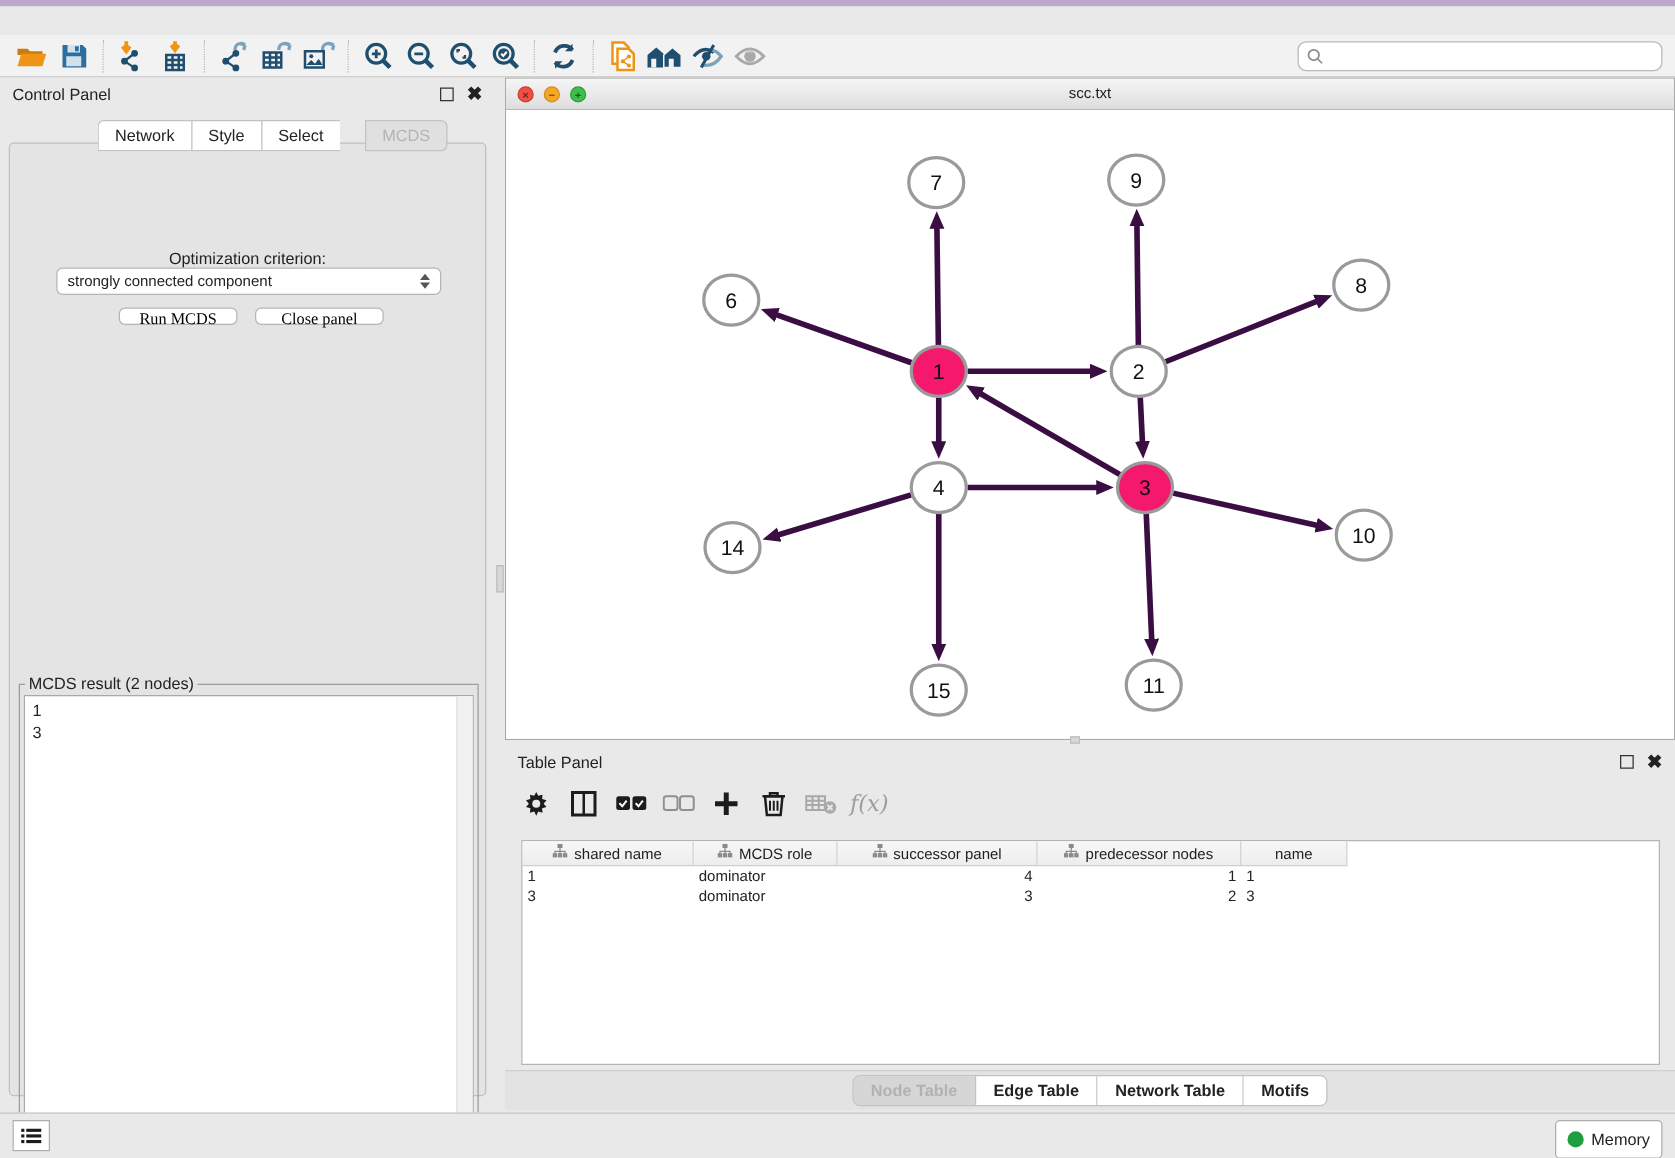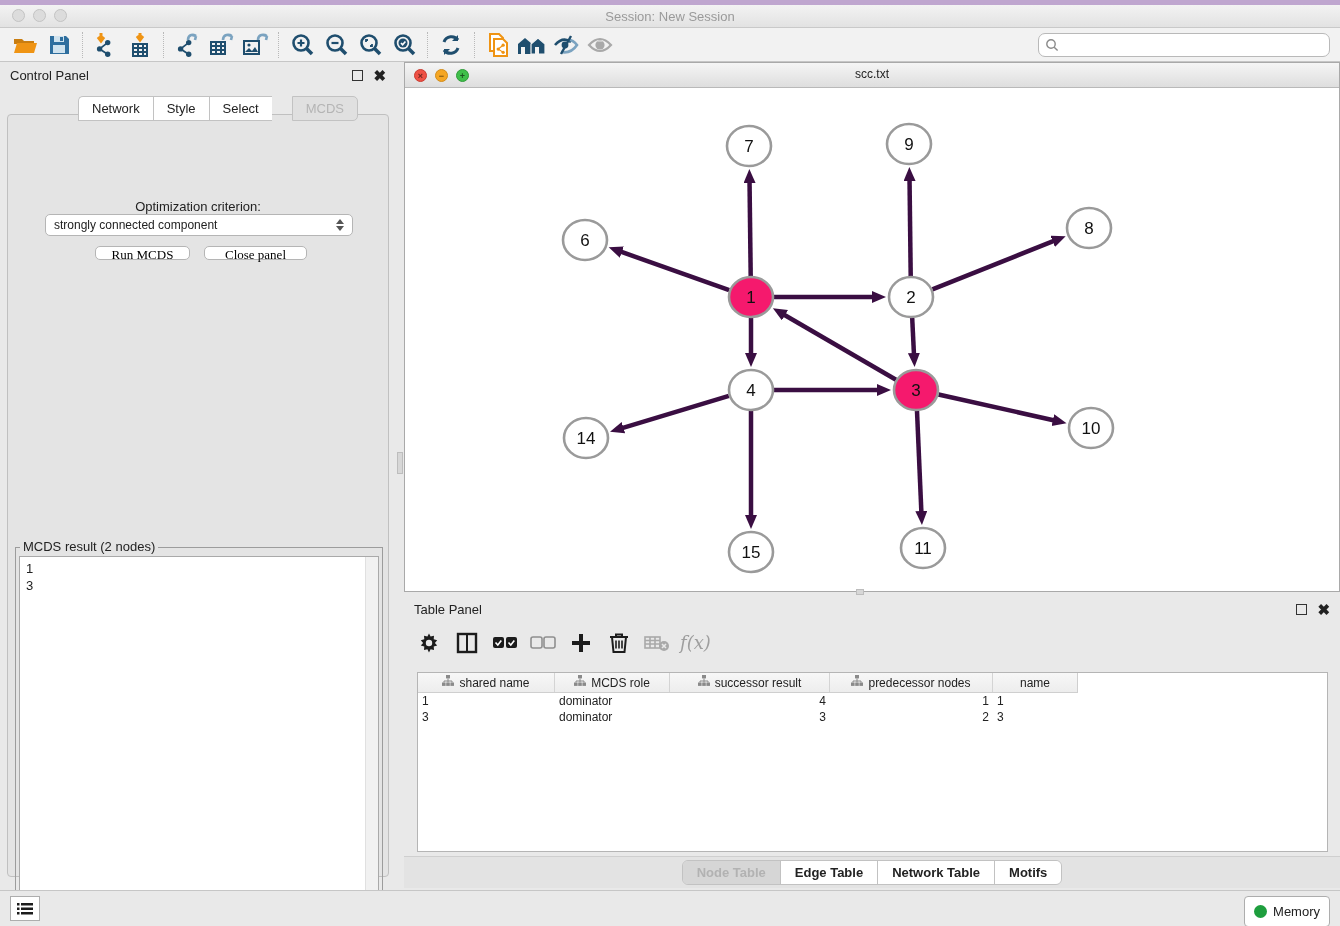--- a/index.html
+++ b/index.html
@@ -100,28 +100,20 @@
                display:flex; align-items:center; gap:6px; padding:0 9px; font-size:13px; cursor:pointer; }
   .mem-dot { width:13px; height:13px; border-radius:50%; background:#1e9e3e; }
 </style>
 </head>
 <body>
 
 <div class="app">
 
   <div class="top-stripe"></div>
 
-  <div class="titlebar">
-    <div class="traffic-inactive">
-      <span></span>
-      <span></span>
-      <span></span>
-    </div>
-    <div class="app-title">Session: New Session</div>
-  </div>
 
   <div class="toolbar" id="main-toolbar">
     <div class="search-wrap">
       <svg width="14" height="14" viewBox="0 0 14 14">
         <circle cx="6" cy="6" r="4.2" fill="none" stroke="#8a8a8a" stroke-width="1.4"></circle>
         <line x1="9.2" y1="9.2" x2="12.6" y2="12.6" stroke="#8a8a8a" stroke-width="1.4"></line>
       </svg>
       <input placeholder="" style="">
     </div>
   <div class="tb-btn">
@@ -506,21 +498,21 @@
             <span>MCDS role</span>
           </div>
           <div class="tp-col" style="width: 160px;">
             <span><svg width="12" height="12" viewBox="0 0 12 12">
                 <rect x="4" y="0" width="4" height="3.4" fill="#8a8a8a"></rect>
                 <rect x="0" y="7.5" width="3.6" height="3.4" fill="#8a8a8a"></rect>
                 <rect x="4.2" y="7.5" width="3.6" height="3.4" fill="#8a8a8a"></rect>
                 <rect x="8.4" y="7.5" width="3.6" height="3.4" fill="#8a8a8a"></rect>
                 <path d="M6 3.4 V6 M2 7.5 V6 H10 V7.5 M6 6 V7.5" stroke="#8a8a8a" fill="none"></path>
               </svg></span>
-            <span>successor result</span>
+            <span>successor panel</span>
           </div>
           <div class="tp-col" style="width: 163px;">
             <span><svg width="12" height="12" viewBox="0 0 12 12">
                 <rect x="4" y="0" width="4" height="3.4" fill="#8a8a8a"></rect>
                 <rect x="0" y="7.5" width="3.6" height="3.4" fill="#8a8a8a"></rect>
                 <rect x="4.2" y="7.5" width="3.6" height="3.4" fill="#8a8a8a"></rect>
                 <rect x="8.4" y="7.5" width="3.6" height="3.4" fill="#8a8a8a"></rect>
                 <path d="M6 3.4 V6 M2 7.5 V6 H10 V7.5 M6 6 V7.5" stroke="#8a8a8a" fill="none"></path>
               </svg></span>
             <span>predecessor nodes</span>

